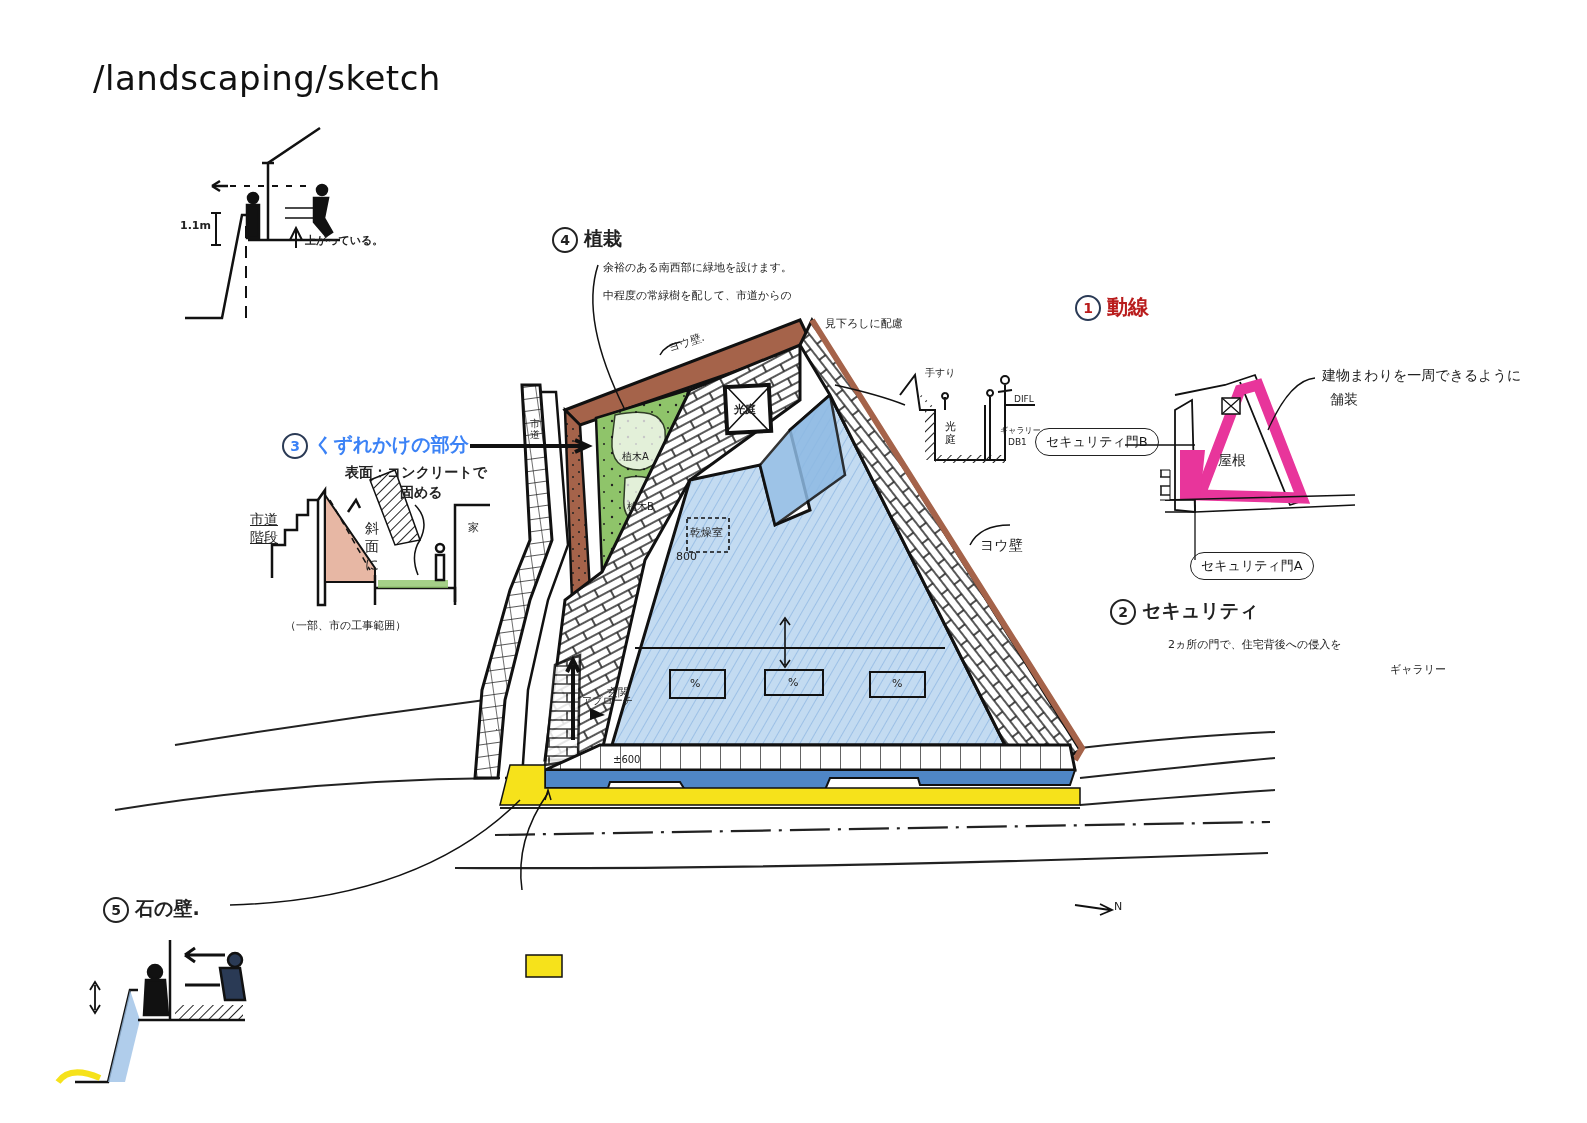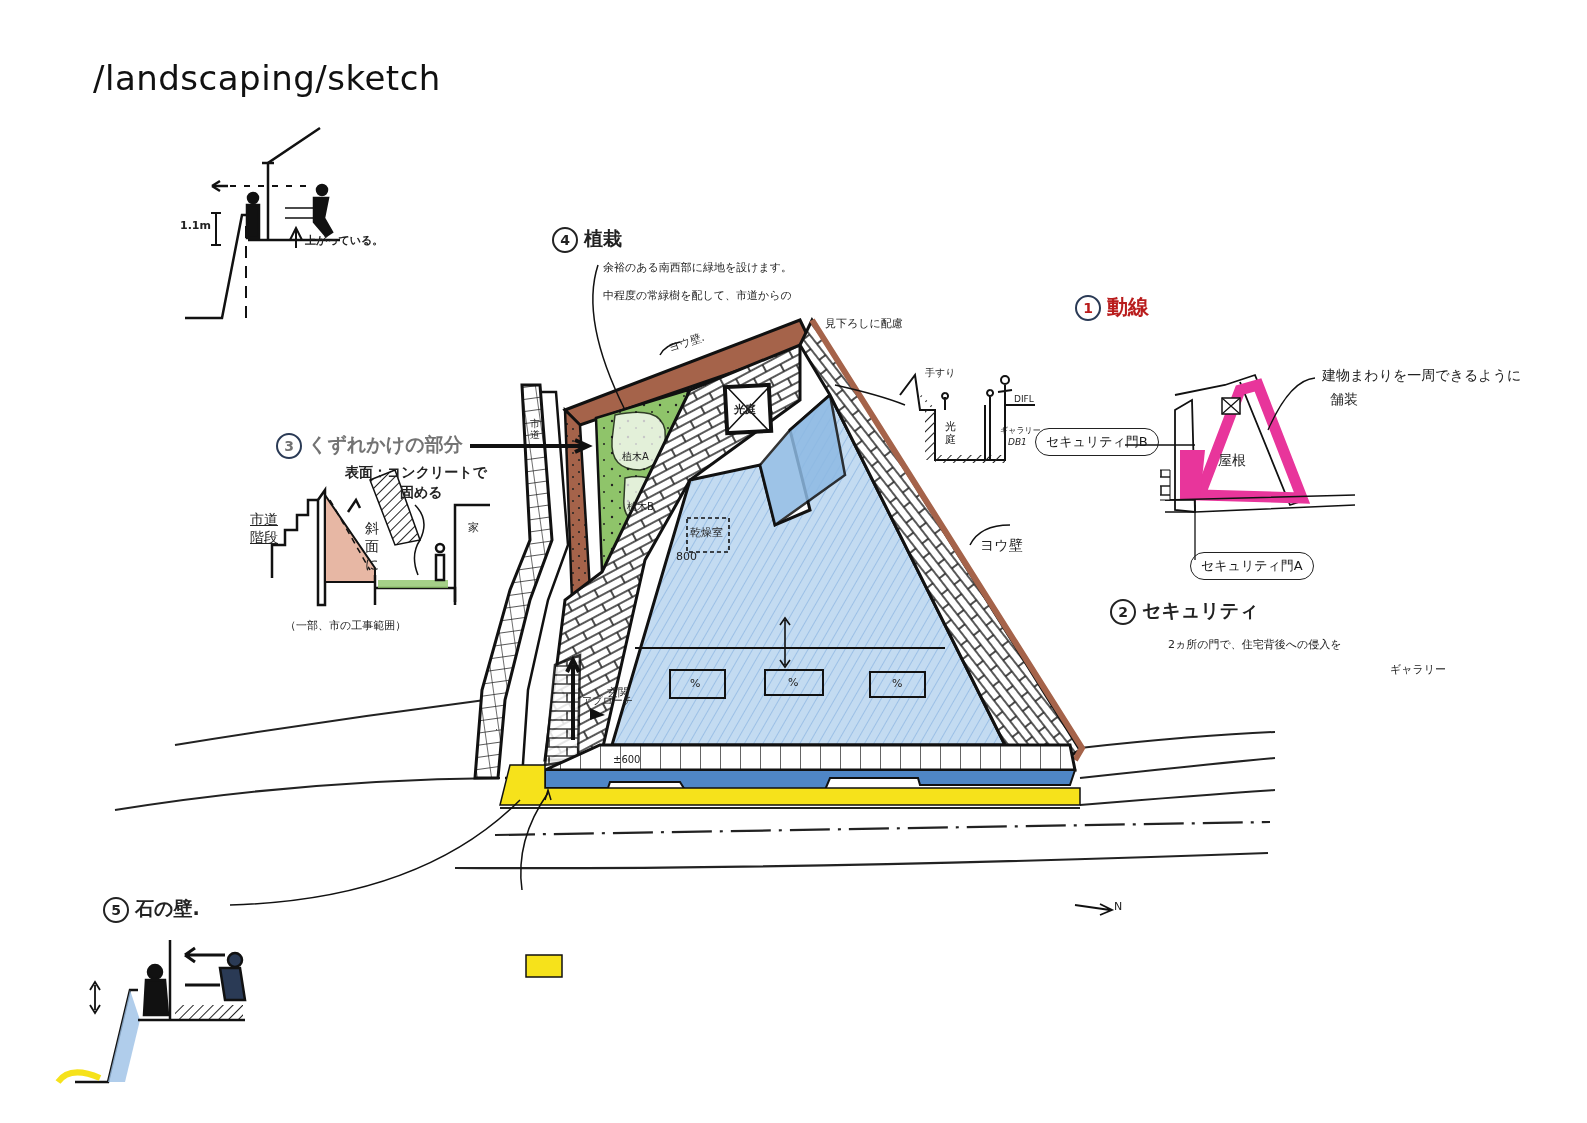--- a/index.html
+++ b/index.html
@@ -214,21 +214,21 @@
 <div class="hand t11" style="left:180px;top:219px;font-weight:bold;">1.1m</div>
 <div class="hand t11" style="left:305px;top:233px;font-weight:bold;">上がっている。</div>
 
 <div class="hand hd" style="left:552px;top:226px;">
   <span class="num">4</span><span>植栽</span>
 </div>
 <div class="hand t15" style="left:603px;top:260px;">余裕のある南西部に緑地を設けます。</div>
 <div class="hand t15" style="left:603px;top:288px;">中程度の常緑樹を配して、市道からの</div>
 <div class="hand t15" style="left:825px;top:316px;">見下ろしに配慮</div>
 
-<div class="hand hd blue" style="left:276px;top:432px;color:#737373;">
+<div class="hand hd blue" style="left:282px;top:432px;color:#3b82f6;">
   <span class="num">3</span><span>くずれかけの部分</span>
 </div>
 <div class="hand t13" style="left:345px;top:464px;font-weight:bold;">表面：コンクリートで</div>
 <div class="hand t13" style="left:400px;top:484px;font-weight:bold;">固める</div>
 <div class="hand t13" style="left:250px;top:510px;width:30px;white-space:normal;line-height:18px;text-decoration:underline;">市道階段</div>
 <div class="hand t13" style="left:365px;top:520px;width:20px;white-space:normal;">斜面に</div>
 <div class="hand t15" style="left:468px;top:520px;">家</div>
 <div class="hand t15" style="left:285px;top:618px;">（一部、市の工事範囲）</div>
 
 <div class="hand t11" style="left:668px;top:335px;transform:rotate(-18deg);">ヨウ壁.</div>
@@ -244,21 +244,21 @@
 <div class="hand t10" style="left:613px;top:754px;">±600</div>
 <div class="hand t11" style="left:690px;top:677px;">%</div>
 <div class="hand t11" style="left:788px;top:676px;">%</div>
 <div class="hand t11" style="left:892px;top:677px;">%</div>
 <div class="hand t15" style="left:1114px;top:900px;">N</div>
 
 <div class="hand t10" style="left:925px;top:366px;">手すり</div>
 <div class="hand t11" style="left:945px;top:420px;width:14px;white-space:normal;line-height:13px;">光庭</div>
 <div class="hand t10" style="left:1000px;top:425px;font-size:8px;">ギャラリー</div>
 <div class="hand t10" style="left:1014px;top:394px;font-size:9px;">DIFL</div>
-<div class="hand t10" style="left:1008px;top:437px;font-size:9px;font-style:italic;">DB1</div>
+<div class="hand t10" style="left:1008px;top:437px;font-size:9px;">DB1</div>
 
 <div class="hand hd blue" style="left:1075px;top:293px;font-size:21px;">
   <span class="num">1</span><span>動線</span>
 </div>
 <div class="hand t13" style="left:1322px;top:367px;">建物まわりを一周できるように</div>
 <div class="hand t13" style="left:1330px;top:391px;">舗装</div>
 <div class="hand t13" style="left:1218px;top:452px;">屋根</div>
 <div class="bubble" style="left:1035px;top:428px;">セキュリティ門B</div>
 <div class="bubble" style="left:1190px;top:552px;">セキュリティ門A</div>
 

